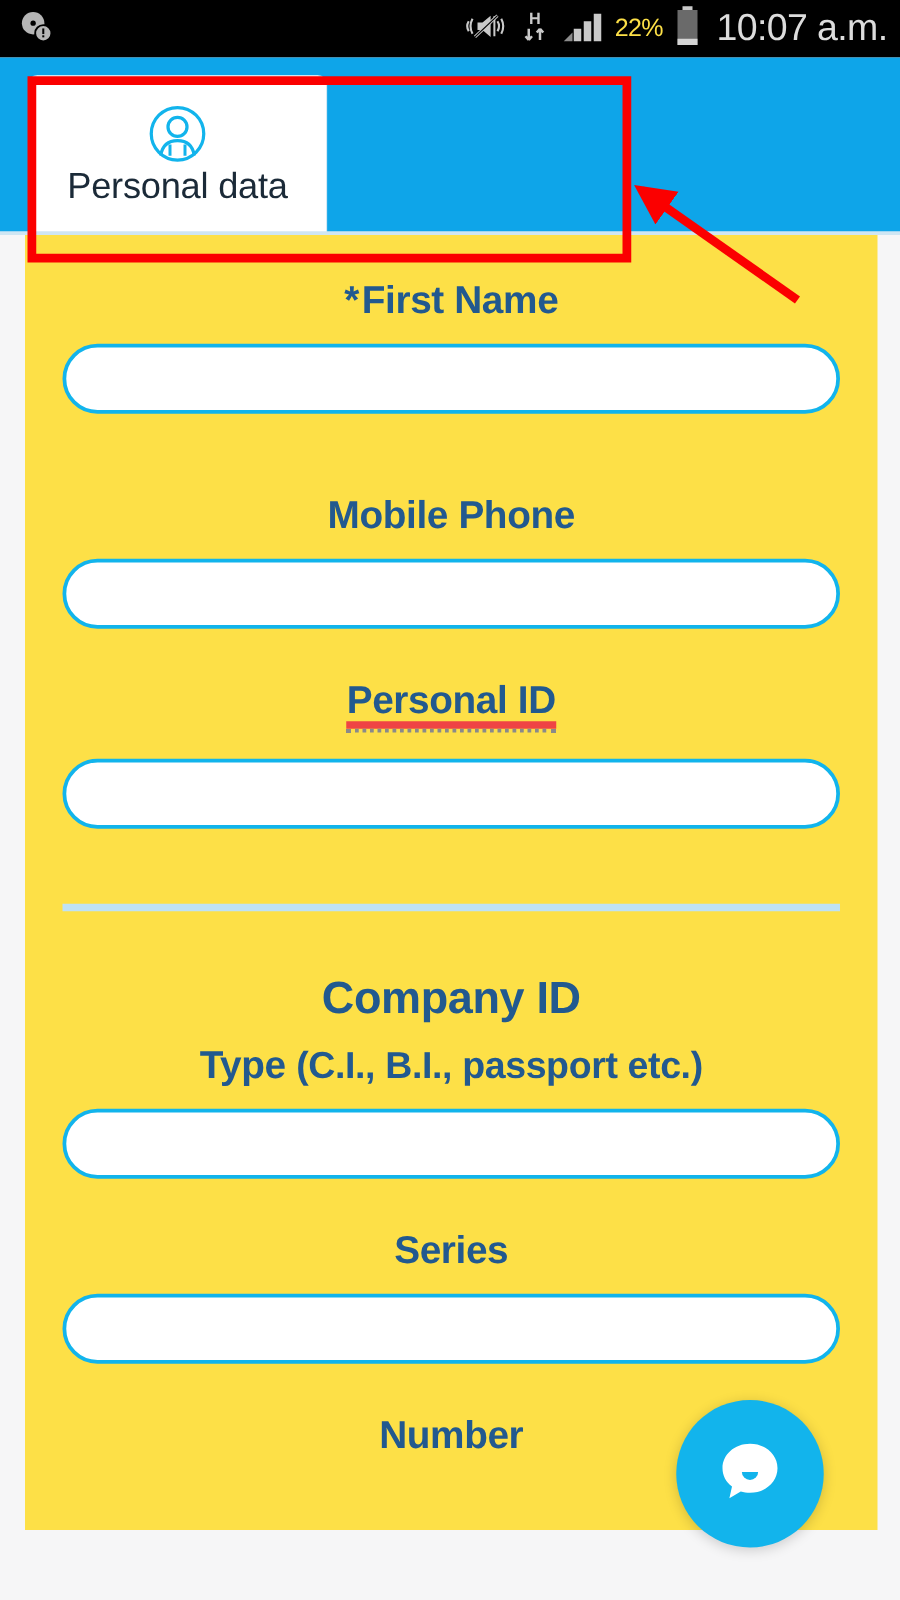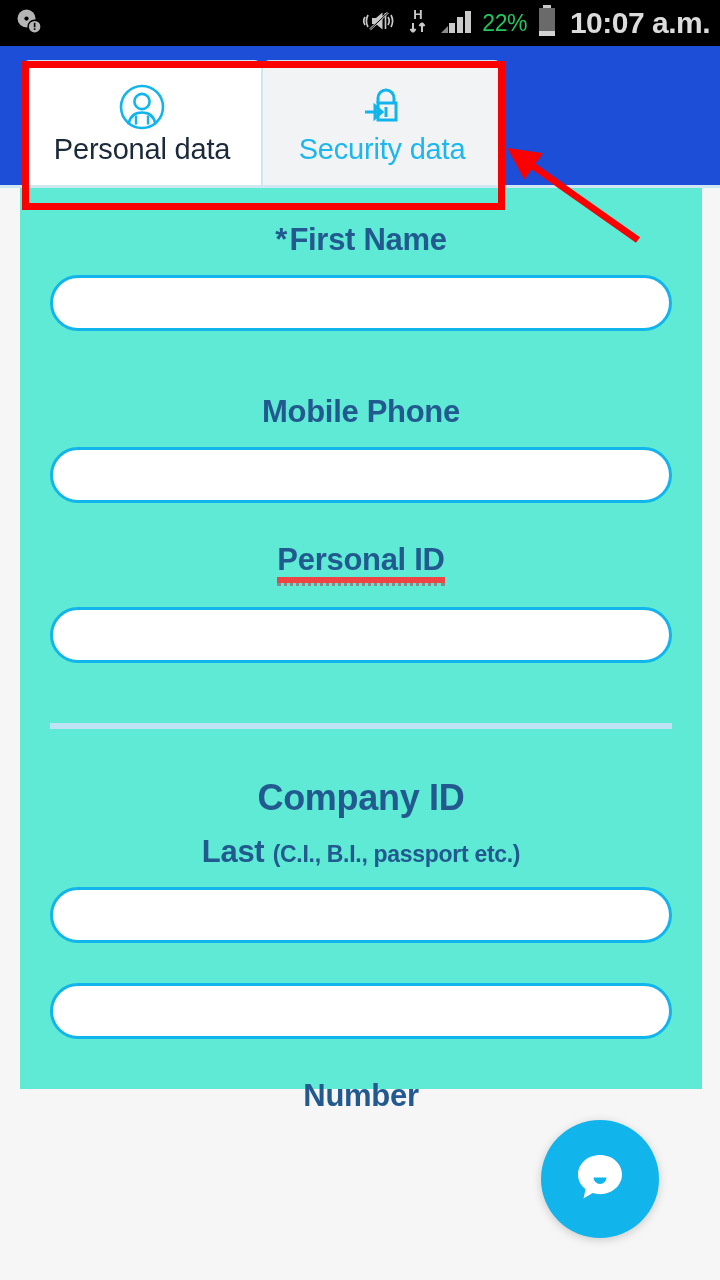--- a/index.html
+++ b/index.html
@@ -14,29 +14,29 @@
   
   .statusbar{
     position:absolute; left:0; top:0; width:720px; height:46px;
     background:#000; display:flex; align-items:center;
     padding:0 10px 0 14px; color:#c9c9c9;
   }
   .sb-left{ display:flex; align-items:center; gap:8px; }
   .sb-right{ margin-left:auto; display:flex; align-items:center; gap:9px; }
   .sb-clock{
     font-size:30px; color:#dcdcdc; letter-spacing:-0.5px;
-    font-family:"Liberation Sans", sans-serif; padding-left:3px;font-weight:bold;
-  }
-  .sb-pct{ font-size:23px; color:#22c55e; letter-spacing:-0.5px; }
+    font-family:"Liberation Sans", sans-serif; padding-left:3px;
+  }
+  .sb-pct{ font-size:20px; color:#fde047; letter-spacing:-0.5px; }
   .sb-icon{ display:block; }
 
   
   .tabwrap{
     position:absolute; left:0; top:46px; width:720px; height:142px;
-    background:#1d4ed8;
+    background:#0ea5e9;
   }
   .tabstrip{
     position:absolute; left:22px; top:14px; width:480px; height:128px;
     display:flex; align-items:stretch;
   }
   .tab{
     width:240px; display:flex; flex-direction:column;
     align-items:center; justify-content:center; gap:2px;
     background:#ffffff; cursor:pointer;
     border-top:1px solid #cfe6f3; border-left:1px solid #cfe6f3;
@@ -50,30 +50,30 @@
   .tab.inactive .tab-label{ color:#1cb7ee; }
   .tab-icon{ height:48px; display:flex; align-items:flex-end; justify-content:center; }
 
   .tabline{
     position:absolute; left:0; top:185px; width:720px; height:3px;
     background:#cfe6f3;
   }
 
   
   .content{
-    position:absolute; left:20px; top:188px; width:682px; height:901px;
-    background:#5eead4;
+    position:absolute; left:20px; top:188px; width:682px; height:1036px;
+    background:#fde047;
   }
   .field{ width:100%; }
   .flabel{
     text-align:center; color:#22598f; font-weight:bold;
     font-size:31px; letter-spacing:-0.3px; line-height:1.1;
   }
   .flabel .star{ letter-spacing:2px; }
-  .flabel .hint{ font-size:23px; font-weight:bold; }
+  .flabel .hint{ font-size:30px; font-weight:bold; }
   .flabel.tipped{
     display:inline-block; position:relative;
     border-bottom:6px solid #ef4444;
   }
   .flabel.tipped::after{
     content:""; position:absolute; left:0; right:0; bottom:-9px; height:0;
     border-bottom:3px dotted #8a8a8a;
   }
   .tipwrap{ text-align:center; }
   .finput{
@@ -172,32 +172,20 @@
           <svg width="50" height="50" viewBox="0 0 50 50">
             <circle cx="25" cy="25" r="21" fill="none" stroke="#12b4ec" stroke-width="2.6"></circle>
             <circle cx="25" cy="19.5" r="7.6" fill="none" stroke="#12b4ec" stroke-width="2.6"></circle>
             <path d="M11.5 42.5 q2 -12 13.5 -12 q11.5 0 13.5 12" fill="none" stroke="#12b4ec" stroke-width="2.6"></path>
             <path d="M19 33.5 v9 M31 33.5 v9" stroke="#12b4ec" stroke-width="2.4"></path>
           </svg>
         </span>
         <span class="tab-label">Personal data</span>
       </div>
 
-      <div class="tab inactive">
-        <span class="tab-icon">
-          <svg width="50" height="50" viewBox="0 0 50 50">
-            <path d="M21 21 v-5 a8 8 0 0 1 16 0 v5" fill="none" stroke="#12b4ec" stroke-width="3"></path>
-            <rect x="21" y="21" width="18" height="17" fill="none" stroke="#12b4ec" stroke-width="3"></rect>
-            <path d="M8 30 h16" stroke="#12b4ec" stroke-width="3" fill="none"></path>
-            <path d="M18 24 l7 6 l-7 6 z" fill="none" stroke="#12b4ec" stroke-width="3" stroke-linejoin="miter"></path>
-            <path d="M29 25 v10" stroke="#12b4ec" stroke-width="3"></path>
-          </svg>
-        </span>
-        <span class="tab-label">Security data</span>
-      </div>
 
     </div>
   </div>
   <div class="tabline"></div>
 
   <div class="content">
 
     <div class="field" style="margin-top:35px;">
       <div class="flabel">
         <span class="star">*</span><span>First Name</span>
@@ -217,27 +205,28 @@
       </div>
       <input class="finput" type="text" style="margin-top: 24px;" placeholder="">
     </div>
 
     <div class="hr" style="margin-top:60px;"></div>
 
     <div class="sechead" style="margin-top:48px;">Company ID</div>
 
     <div class="field" style="margin-top:16px;">
       <div class="flabel">
-        <span>Last</span>
+        <span>Type</span>
         <span class="hint">(C.I., B.I., passport etc.)</span>
       </div>
       <input class="finput" type="text" style="margin-top: 18px;" placeholder="">
     </div>
 
     <div class="field" style="margin-top:40px;">
+      <div class="flabel">Series</div>
       <input class="finput" type="text" style="margin-top: 18px;" placeholder="">
     </div>
 
     <div class="field" style="margin-top:40px;">
       <div class="flabel">Number</div>
 
     </div>
 
   </div>
 

